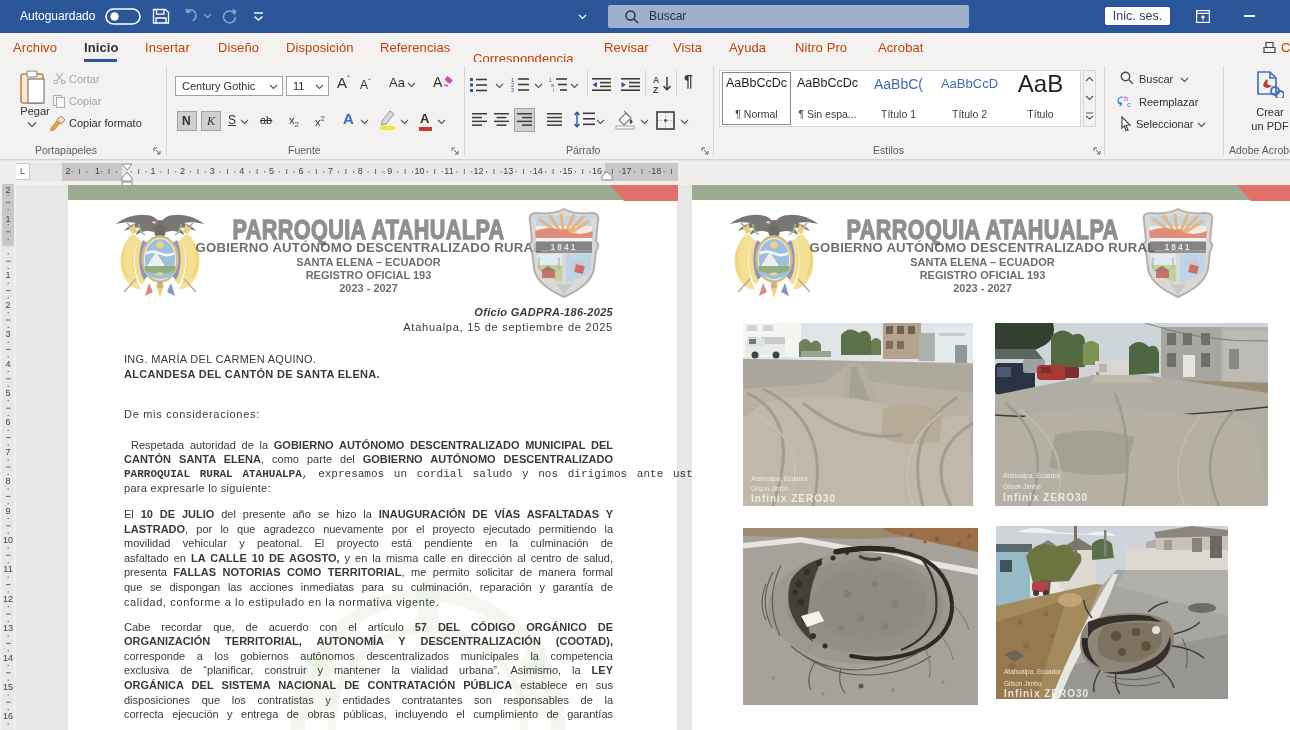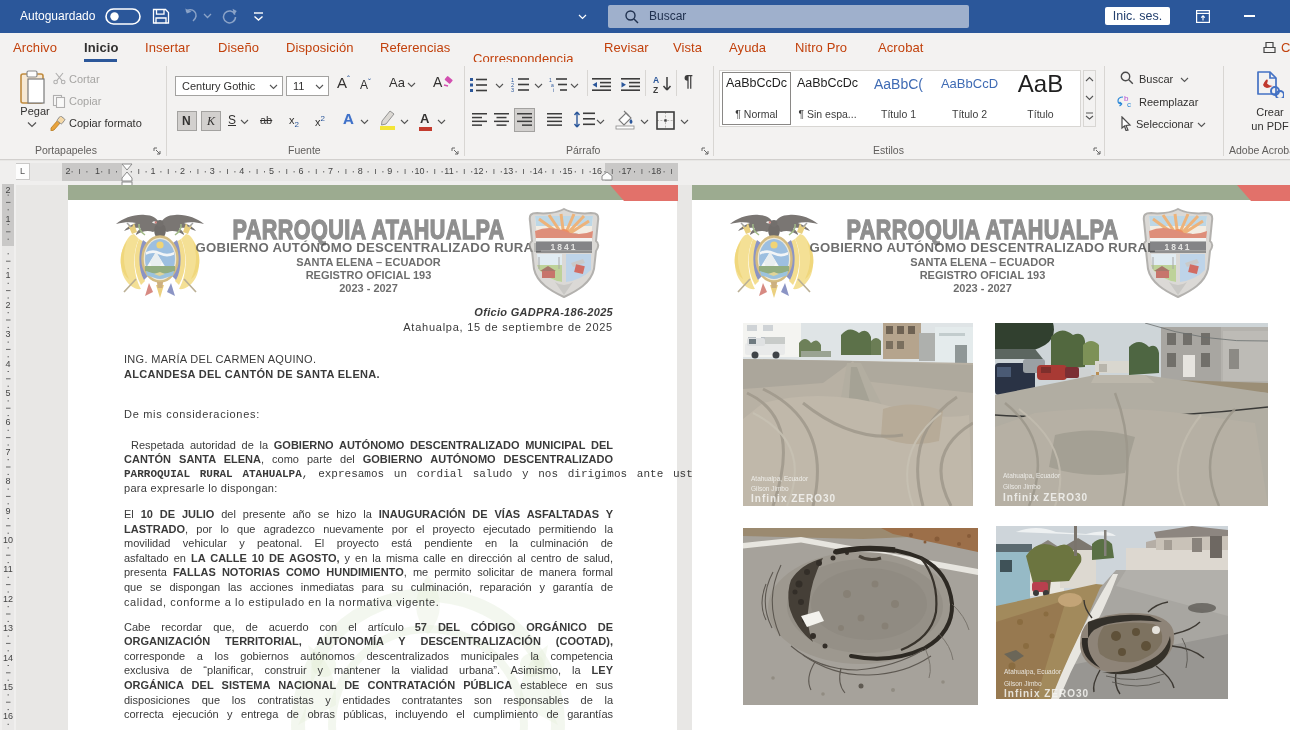--- a/index.html
+++ b/index.html
@@ -693,26 +693,26 @@
     </svg>
     <div id="bodyL">
       <div class="line" style="left:56px;top:119.8px;width:489px;text-align:right;"><b><i>Oficio GADPRA-186-2025</i></b></div>
 <div class="line" style="left:56px;top:134.8px;width:489px;text-align:right;letter-spacing:0.75px;">Atahualpa, 15 de septiembre de 2025</div>
 <div class="line" style="left:56px;top:166.5px;">ING. MARÍA DEL CARMEN AQUINO.</div>
 <div class="line" style="left:56px;top:182.0px;"><b>ALCANDESA DEL CANTÓN DE SANTA ELENA.</b></div>
 <div class="line" style="left:56px;top:221.5px;letter-spacing:0.7px;">De mis consideraciones:</div>
 <div class="jline" style="left:56px;top:252.5px;width:489px;padding-left:7px;">Respetada autoridad de la <b>GOBIERNO AUTÓNOMO DESCENTRALIZADO MUNICIPAL DEL</b></div>
 <div class="jline" style="left:56px;top:267.1px;width:489px;"><b>CANTÓN SANTA ELENA</b>, como parte del <b>GOBIERNO AUTÓNOMO DESCENTRALIZADO</b></div>
 <div class="jline" style="left:56px;top:281.7px;width:582px;font-family:Liberation Mono, monospace;"><b>PARROQUIAL RURAL ATAHUALPA</b>, expresamos un cordial saludo y nos dirigimos ante usted</div>
-<div class="line" style="left:56px;top:296.3px;">para expresarle lo dispongan:</div>
+<div class="line" style="left:56px;top:296.3px;">para expresarle lo siguiente:</div>
 <div class="jline" style="left:56px;top:322.0px;width:489px;">El <b>10 DE JULIO</b> del presente año se hizo la <b>INAUGURACIÓN DE VÍAS ASFALTADAS Y</b></div>
 <div class="jline" style="left:56px;top:336.6px;width:489px;"><b>LASTRADO</b>, por lo que agradezco nuevamente por el proyecto ejecutado permitiendo la</div>
 <div class="jline" style="left:56px;top:351.2px;width:489px;">movilidad vehicular y peatonal. El proyecto está pendiente en la culminación de</div>
 <div class="jline" style="left:56px;top:365.8px;width:489px;">asfaltado en <b>LA CALLE 10 DE AGOSTO,</b> y en la misma calle en dirección al centro de salud,</div>
-<div class="jline" style="left:56px;top:380.4px;width:489px;">presenta <b>FALLAS NOTORIAS COMO HUNDIMIENTO</b>, me permito solicitar de manera formal</div>
+<div class="jline" style="left:56px;top:380.4px;width:489px;">presenta <b>FALLAS NOTORIAS COMO TERRITORIAL</b>, me permito solicitar de manera formal</div>
 <div class="jline" style="left:56px;top:395.0px;width:489px;">que se dispongan las acciones inmediatas para su culminación, reparación y garantía de</div>
 <div class="line" style="left:56px;top:409.6px;letter-spacing:0.6px;">calidad, conforme a lo estipulado en la normativa vigente.</div>
 <div class="jline" style="left:56px;top:434.5px;width:489px;">Cabe recordar que, de acuerdo con el artículo <b>57 DEL CÓDIGO ORGÁNICO DE</b></div>
 <div class="jline" style="left:56px;top:449.1px;width:489px;"><b>ORGANIZACIÓN TERRITORIAL, AUTONOMÍA Y DESCENTRALIZACIÓN (COOTAD),</b></div>
 <div class="jline" style="left:56px;top:463.7px;width:489px;">corresponde a los gobiernos autónomos descentralizados municipales la competencia</div>
 <div class="jline" style="left:56px;top:478.3px;width:489px;">exclusiva de “planificar, construir y mantener la vialidad urbana”. Asimismo, la <b>LEY</b></div>
 <div class="jline" style="left:56px;top:492.9px;width:489px;"><b>ORGÁNICA DEL SISTEMA NACIONAL DE CONTRATACIÓN PÚBLICA</b> establece en sus</div>
 <div class="jline" style="left:56px;top:507.5px;width:489px;">disposiciones que los contratistas y entidades contratantes son responsables de la</div>
 <div class="jline" style="left:56px;top:522.1px;width:489px;">correcta ejecución y entrega de obras públicas, incluyendo el cumplimiento de garantías</div>
     </div>

